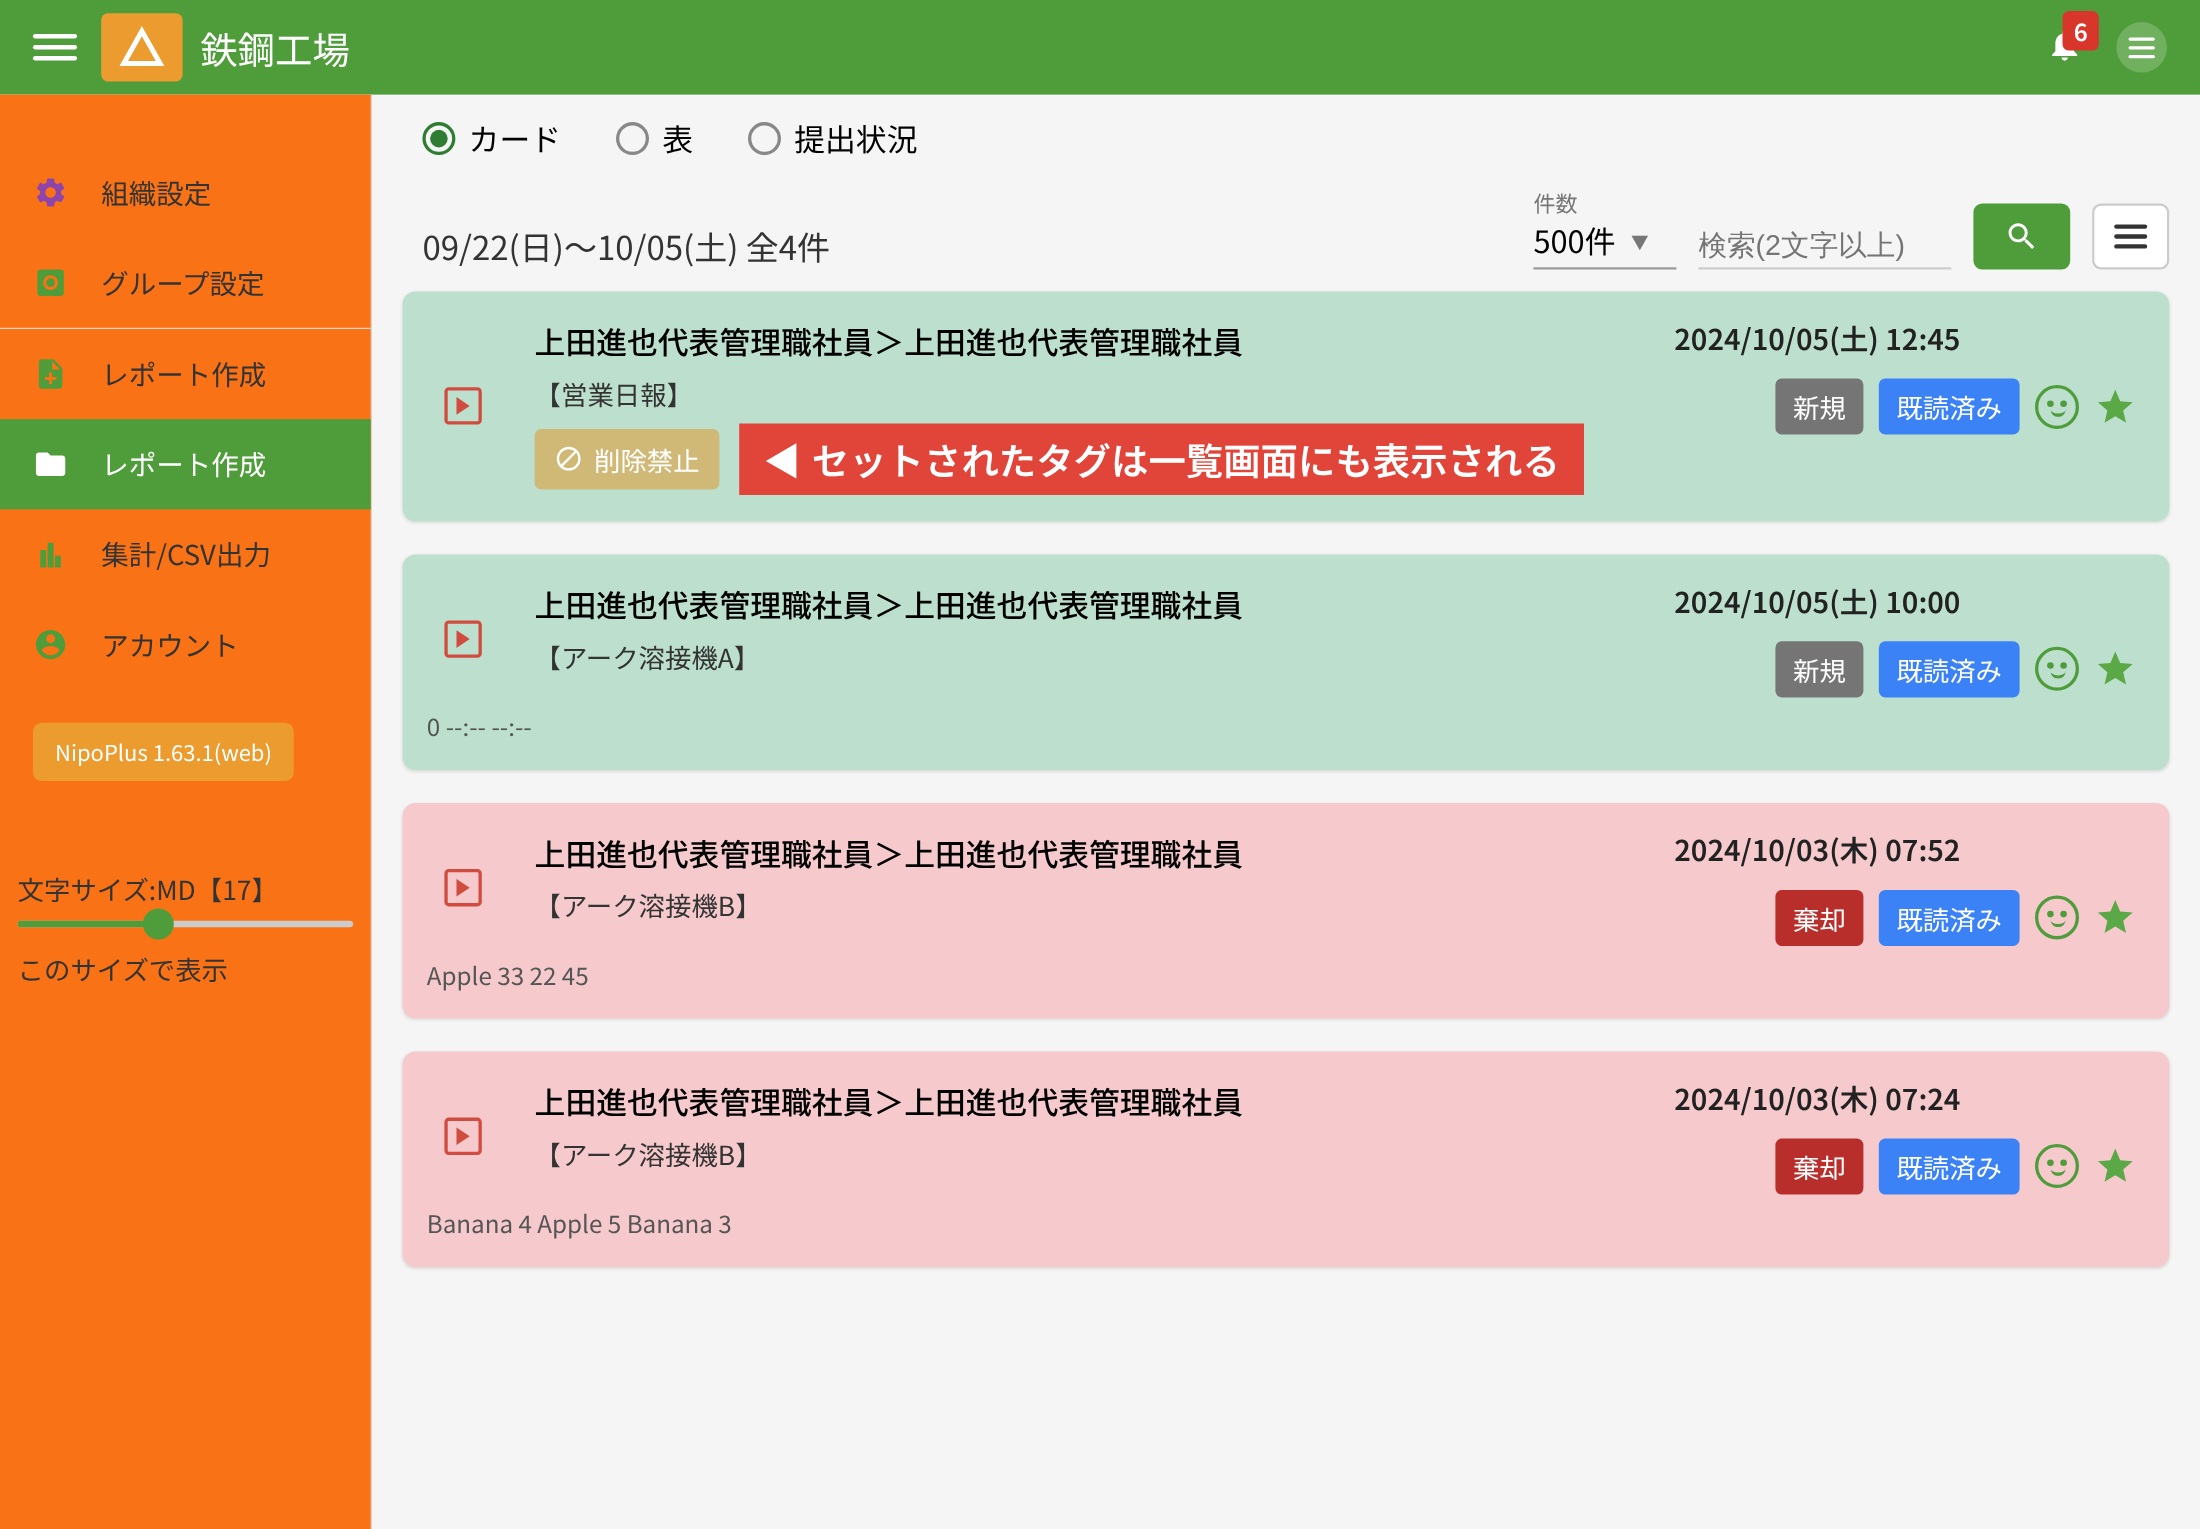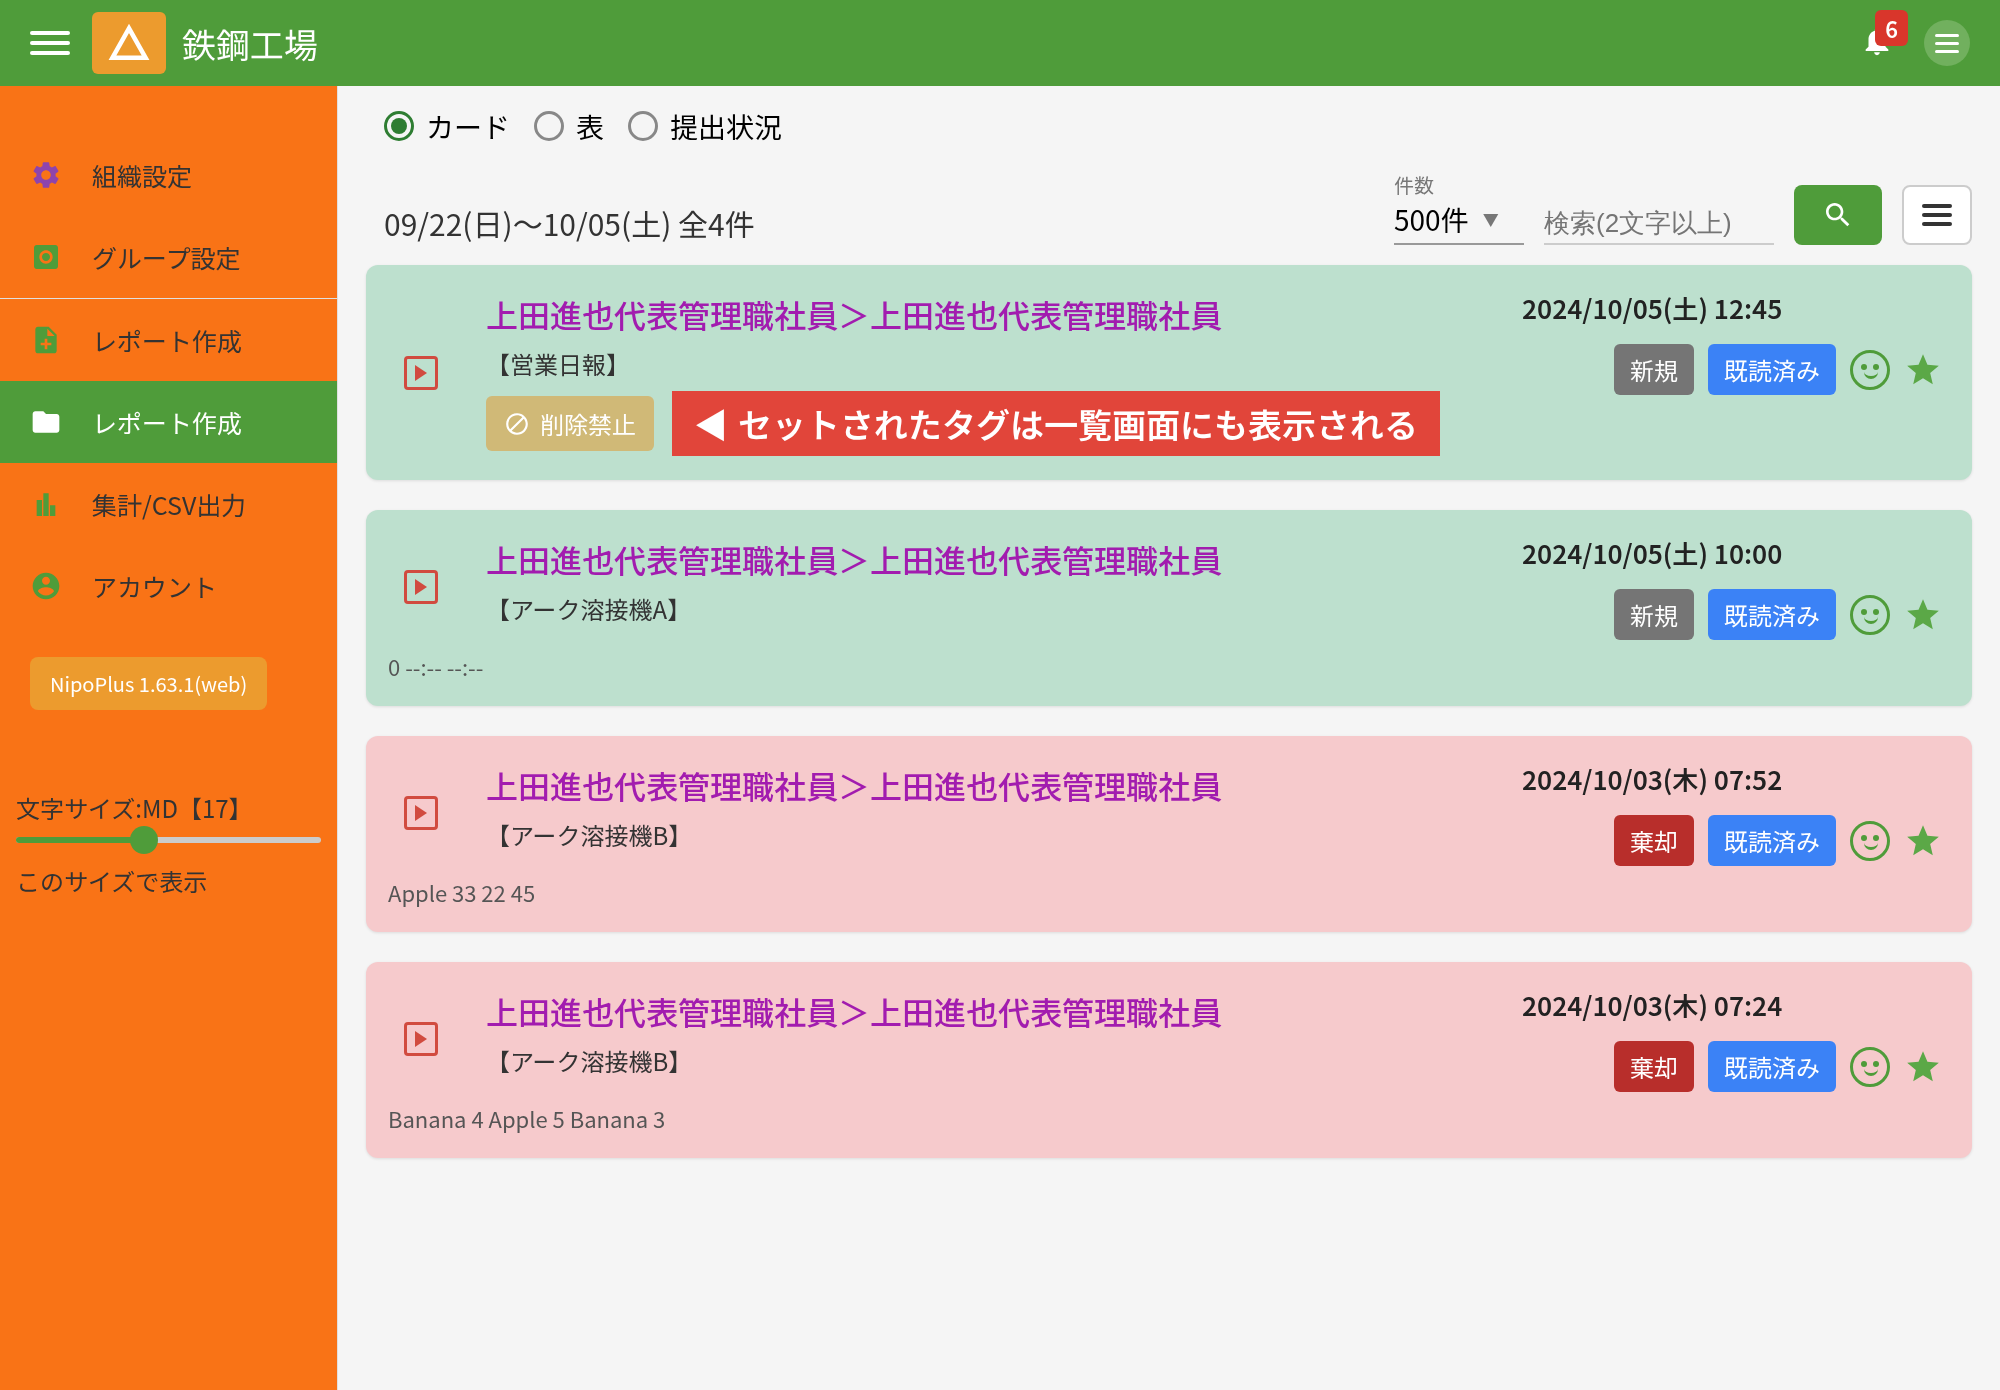--- a/index.html
+++ b/index.html
@@ -28,21 +28,21 @@
 .version-btn { margin: 30px 0 0 30px; background: #ec9b2e; color: white; padding: 12px 20px; border-radius: 8px; font-size: 20px; display: inline-block; }
 .font-size-area { margin-top: 80px; padding: 0 16px; }
 .font-size-label { font-size: 24px; color: #333; margin-bottom: 12px; }
 .slider-track { position: relative; height: 6px; background: #ccc; border-radius: 3px; margin-bottom: 20px; }
 .slider-fill { position: absolute; left: 0; top: 0; height: 100%; background: #4f9c3a; border-radius: 3px; width: 42%; }
 .slider-thumb { position: absolute; top: 50%; left: 42%; transform: translate(-50%, -50%); width: 28px; height: 28px; background: #4f9c3a; border-radius: 50%; }
 .font-apply { font-size: 24px; color: #333; }
 
 
 .main { position: absolute; left: 338px; top: 86px; right: 0; padding: 20px 28px; }
-.view-toggles { display: flex; gap: 24px; margin-bottom: 24px; padding-left: 18px; align-items: center; }
+.view-toggles { display: flex; gap: 50px; margin-bottom: 24px; padding-left: 18px; align-items: center; }
 .radio { display: flex; align-items: center; gap: 12px; font-size: 28px; cursor: pointer; }
 .radio-circle { width: 30px; height: 30px; border: 3px solid #888; border-radius: 50%; display: flex; align-items: center; justify-content: center; }
 .radio.checked .radio-circle { border-color: #2e7d32; }
 .radio-dot { width: 16px; height: 16px; background: #2e7d32; border-radius: 50%; }
 
 .filter-row { display: flex; align-items: flex-end; margin-bottom: 20px; padding-left: 18px; }
 .date-range { font-size: 30px; color: #333; }
 .filter-right { margin-left: auto; display: flex; align-items: flex-end; gap: 20px; }
 .count-box { display: flex; flex-direction: column; }
 .count-label { font-size: 20px; color: #777; }
@@ -56,21 +56,21 @@
 
 
 .card { border-radius: 12px; padding: 24px 30px; margin-bottom: 30px; position: relative; box-shadow: 0 1px 3px rgba(0,0,0,0.1); }
 .card.green { background: #bde0ce; }
 .card.pink { background: #f6cacc; }
 .card-body { display: flex; gap: 40px; }
 .play-col { width: 50px; display: flex; align-items: center; justify-content: center; }
 .play-box { width: 34px; height: 34px; border: 3px solid #d14b3f; border-radius: 4px; display: flex; align-items: center; justify-content: center; }
 .play-box::after { content: ""; border-left: 12px solid #d14b3f; border-top: 8px solid transparent; border-bottom: 8px solid transparent; }
 .card-main { flex: 1; }
-.card-title { font-size: 32px; font-weight: 500; line-height: 1.6; color: #a21caf; }
+.card-title { font-size: 28px; font-weight: 500; line-height: 1.6; color: #000000; }
 .card-sub { font-size: 24px; margin-top: 6px; color: #333; }
 .tag-row { display: flex; align-items: center; gap: 18px; margin-top: 10px; }
 .tag-deleteno { background: #d0b977; color: white; padding: 10px 18px; border-radius: 6px; display: flex; align-items: center; gap: 10px; font-size: 24px; }
 .tag-deleteno svg { width: 26px; height: 26px; fill: white; }
 .callout { background: #e1453a; color: white; font-size: 34px; font-weight: 600; padding: 8px 22px; display: flex; align-items: center; gap: 10px; }
 .callout::before { content: "◀"; }
 .card-right { width: 420px; text-align: left; }
 .card-date { font-size: 26px; font-weight: 600; color: #222; margin-bottom: 18px; }
 .status-row { display: flex; justify-content: flex-end; align-items: center; gap: 14px; }
 .chip { padding: 8px 16px; border-radius: 6px; font-size: 24px; color: white; }

